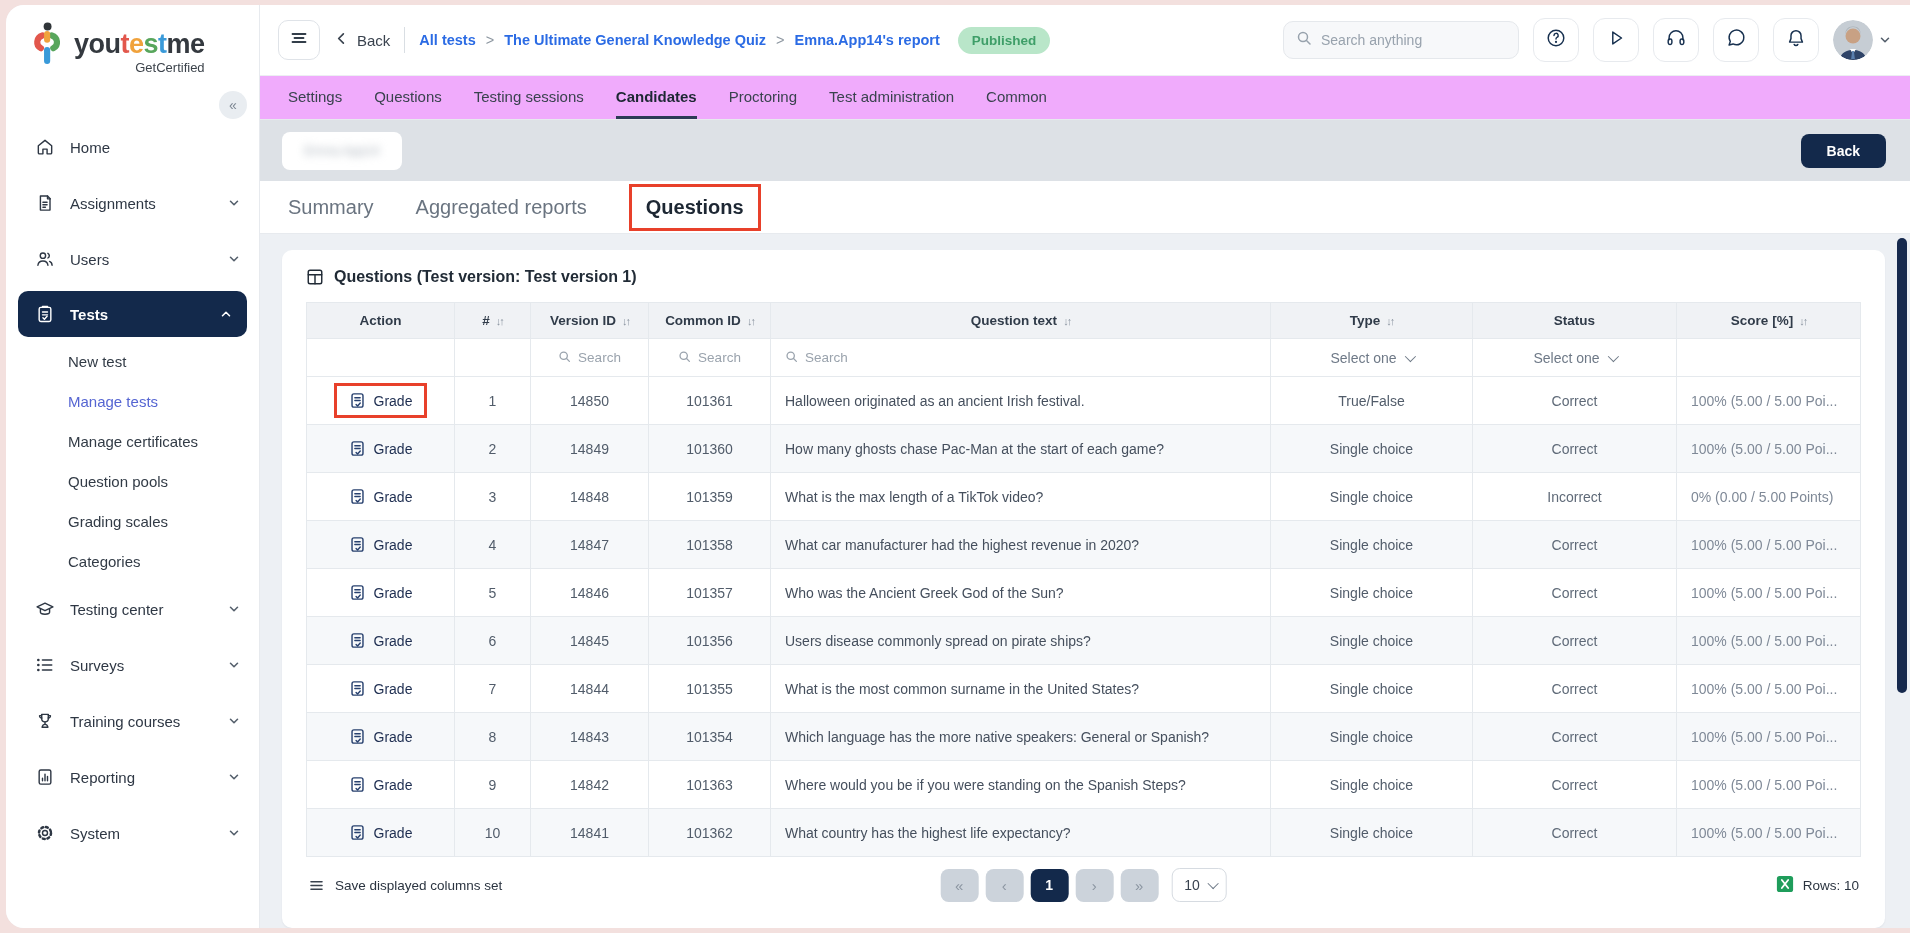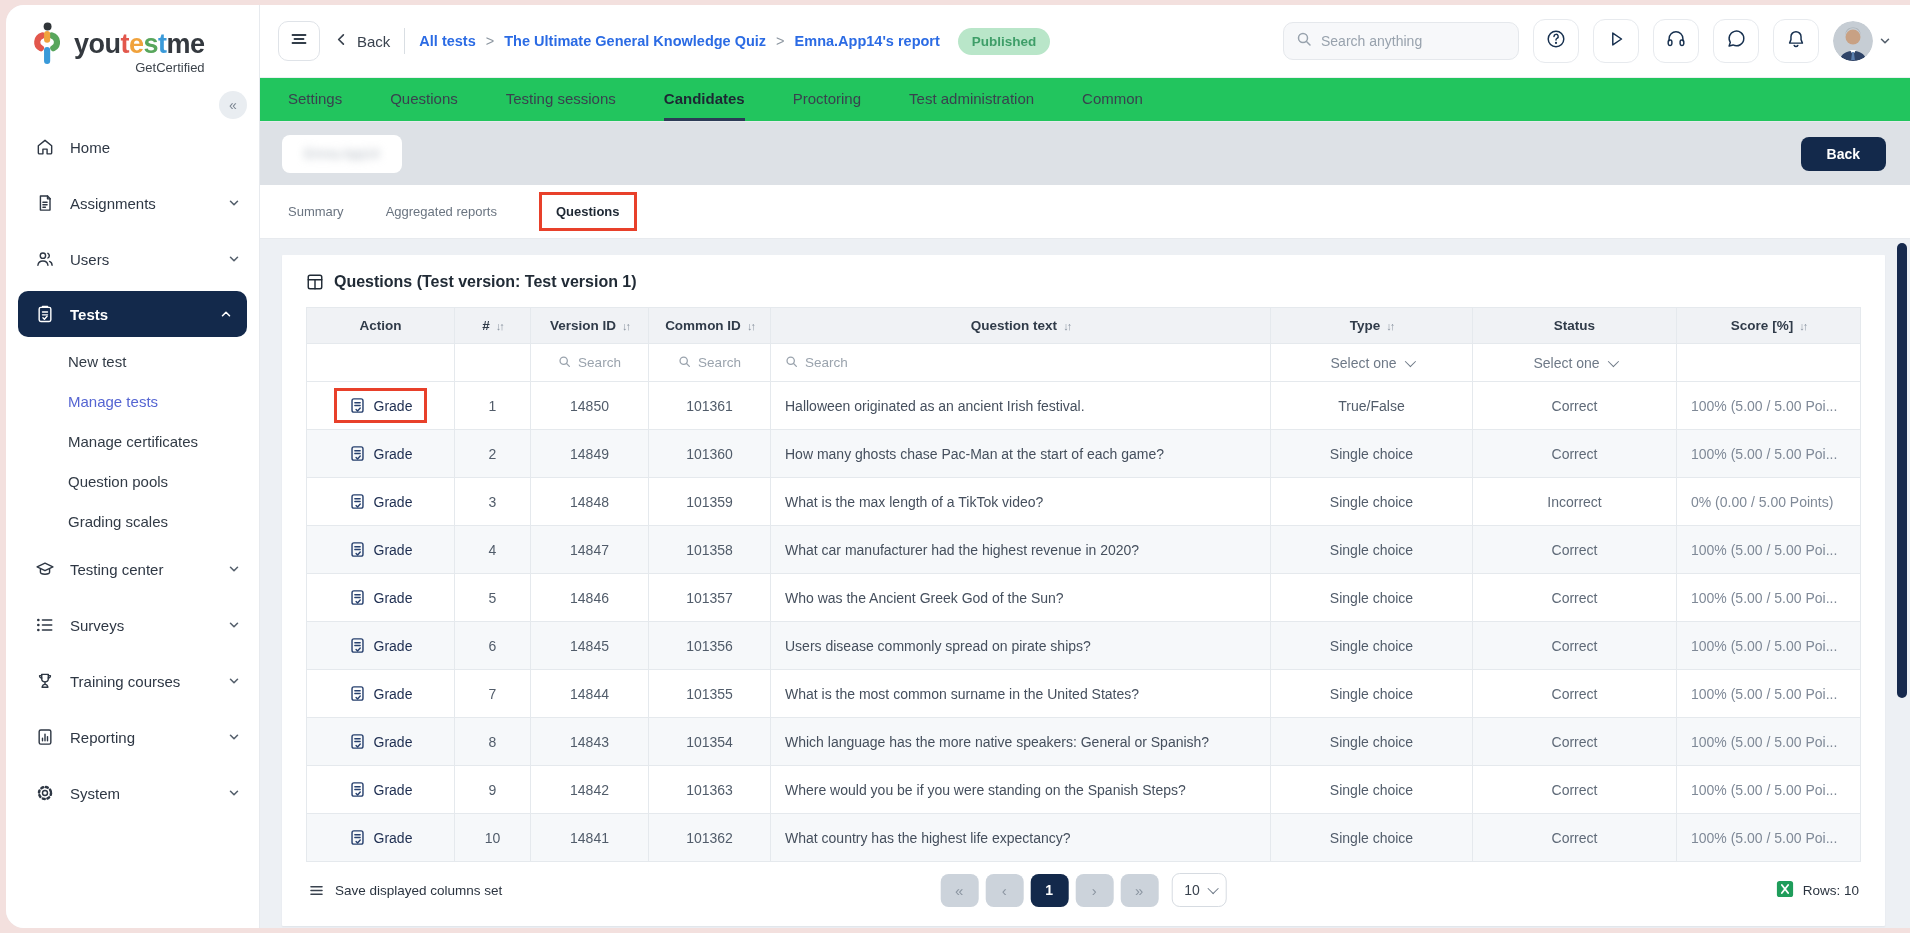--- a/index.html
+++ b/index.html
@@ -61,35 +61,35 @@
   .search-box {
     width:236px; height:38px; background:#f7f8fa; border:1px solid #e5e8ec; border-radius:10px;
     display:flex; align-items:center; gap:9px; padding:0 12px; color:#98a2ad;
   }
   .search-box input { border:none; outline:none; background:transparent; font-size:14px; color:#5a6472; width:100%; font-family:inherit; }
   .search-box input::placeholder { color:#98a2ad; }
   .icon-btn { width:46px; height:44px; border:1px solid #e7eaee; border-radius:12px; background:#fff; display:flex; align-items:center; justify-content:center; color:#17304f; cursor:pointer; }
   .avatar-wrap { display:flex; align-items:center; gap:5px; cursor:pointer; }
   .avatar { width:40px; height:40px; border-radius:50%; overflow:hidden; }
   .av-chev { color:#55606c; display:flex; }
-  .tabrow { height:45px; background:#22c55e; border-top:1px solid #eceff2; border-bottom:1px solid #e7eaee; display:flex; padding-left:28px; gap:48px; }
+  .tabrow { height:45px; background:#f0abfc; border-top:1px solid #eceff2; border-bottom:1px solid #e7eaee; display:flex; padding-left:28px; gap:32px; }
   .tab { font-size:15px; color:#39424e; line-height:42px; border-bottom:3px solid transparent; cursor:pointer; white-space:nowrap; }
   .tab.active { color:#1d2733; font-weight:700; border-bottom-color:#2c3b56; }
   .band { height:63px; background:#dde1e6; display:flex; align-items:center; padding:0 24px 0 22px; }
   .blur-chip { background:#fff; border-radius:8px; width:120px; height:38px; display:flex; align-items:center; justify-content:center; }
   .blur-chip span { filter:blur(4px); color:#a9b1ba; font-size:13px; }
   .band-back-btn { margin-left:auto; background:#13294b; color:#fff; font-size:14px; font-weight:600; border:none; border-radius:8px; padding:9px 26px; cursor:pointer; }
   .subtabs { height:54px; background:#fff; border-bottom:1px solid #e7eaee; display:flex; align-items:center; padding-left:28px; gap:42px; }
-  .subtab { font-size:13px; color:#6a7480; cursor:pointer; }
+  .subtab { font-size:20px; color:#6a7480; cursor:pointer; }
   .subtab.active { color:#1d2733; font-weight:700; }
   .subtab.annotated { border:3px solid #e8402a; padding:9px 14px; }
   
   .content { flex:1; position:relative; padding:16px 25px 0 22px; }
   .scroll-thumb { position:absolute; right:3px; top:4px; width:10px; height:455px; background:#16294d; border-radius:6px; cursor:pointer; }
-  .card { background:#fff; border-radius:1px; box-shadow:0 1px 2px rgba(20,35,60,.06); padding:18px 24px 10px; }
+  .card { background:#fff; border-radius:10px; box-shadow:0 1px 2px rgba(20,35,60,.06); padding:18px 24px 17px; }
   .card-title-row { display:flex; align-items:center; gap:10px; margin-bottom:16px; color:#212b36; }
   .card-title { font-size:16px; font-weight:700; }
   .card-title-icon { color:#212b36; display:flex; }
   table { width:100%; border-collapse:collapse; table-layout:fixed; }
   th,td { border:1px solid #e5e9ed; overflow:hidden; white-space:nowrap; text-overflow:ellipsis; }
   thead th { background:#f0f2f5; height:36px; font-size:13.5px; font-weight:700; color:#303b49; text-align:center; }
   .sort { font-size:11px; color:#8a94a0; letter-spacing:-2px; margin-left:6px; font-weight:400; }
   tr.filter-row td { height:38px; background:#fff; }
   .filter-search { display:flex; align-items:center; gap:7px; color:#9aa3ad; font-size:13.5px; cursor:text; }
   .filter-search.centered { justify-content:center; }
@@ -192,20 +192,21 @@
             <svg viewBox="0 0 16 16" width="14" height="14" fill="none" stroke="currentColor" stroke-linecap="round" stroke-linejoin="round" stroke-width="1.8">
               <path d="M4 10l4-4 4 4"></path>
             </svg>
           </span>
         </div>
         <div class="side-subitem">New test</div>
         <div class="side-subitem active">Manage tests</div>
         <div class="side-subitem">Manage certificates</div>
         <div class="side-subitem">Question pools</div>
         <div class="side-subitem">Grading scales</div>
+        <div class="side-subitem">Categories</div>
         <div class="side-item">
           <span class="s-icon">
             <svg viewBox="0 0 24 24" width="20" height="20" fill="none" stroke="currentColor" stroke-linecap="round" stroke-linejoin="round" stroke-width="1.7">
               <path d="M2.5 9.5 12 5l9.5 4.5L12 14z"></path>
               <path d="M6.5 11.8V16c0 1.1 2.5 2.2 5.5 2.2s5.5-1.1 5.5-2.2v-4.2"></path>
             </svg>
           </span>
     <span class="s-label">Testing center</span>
           <span class="s-chev">
             <svg viewBox="0 0 16 16" width="14" height="14" fill="none" stroke="currentColor" stroke-linecap="round" stroke-linejoin="round" stroke-width="1.8">

